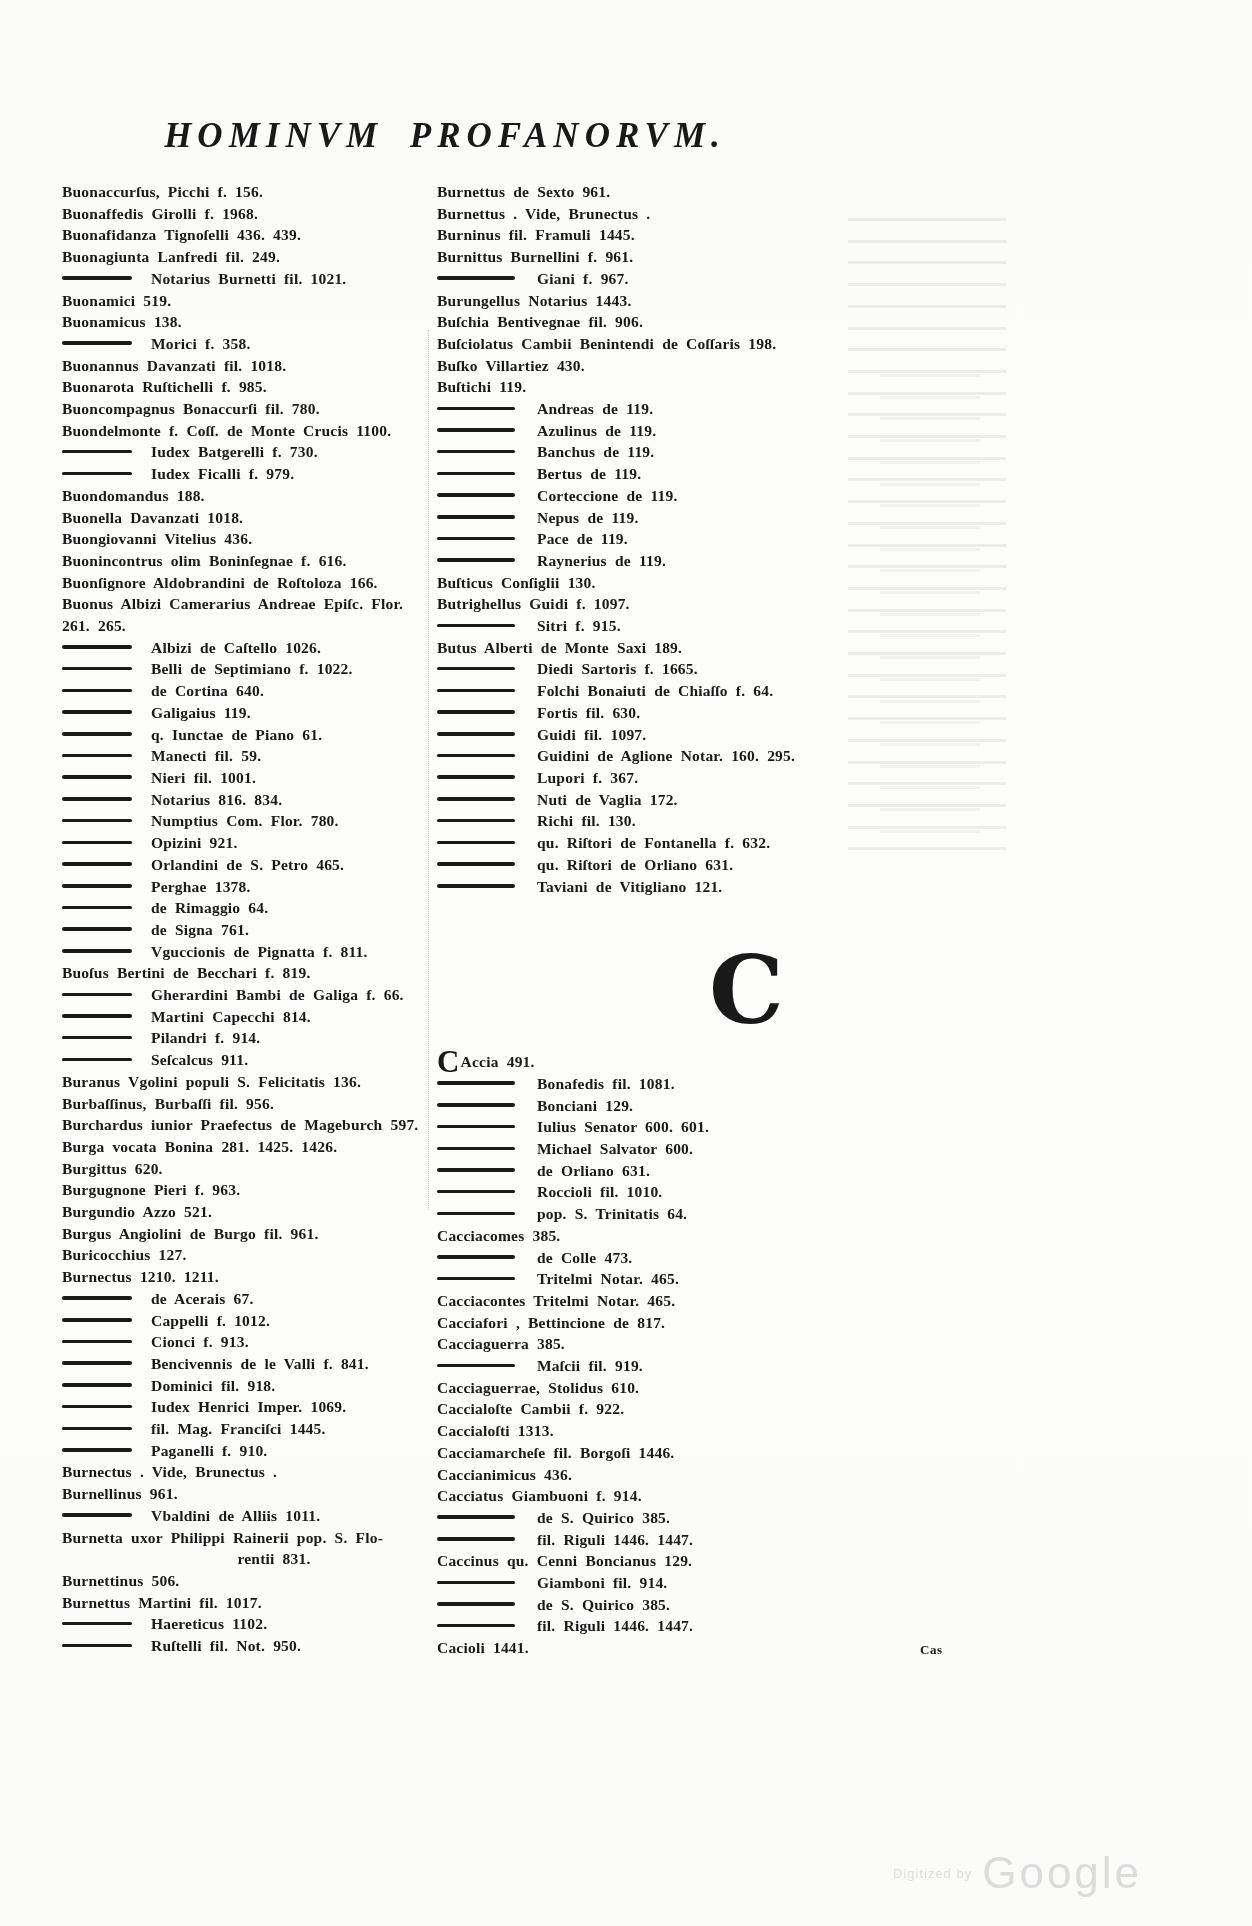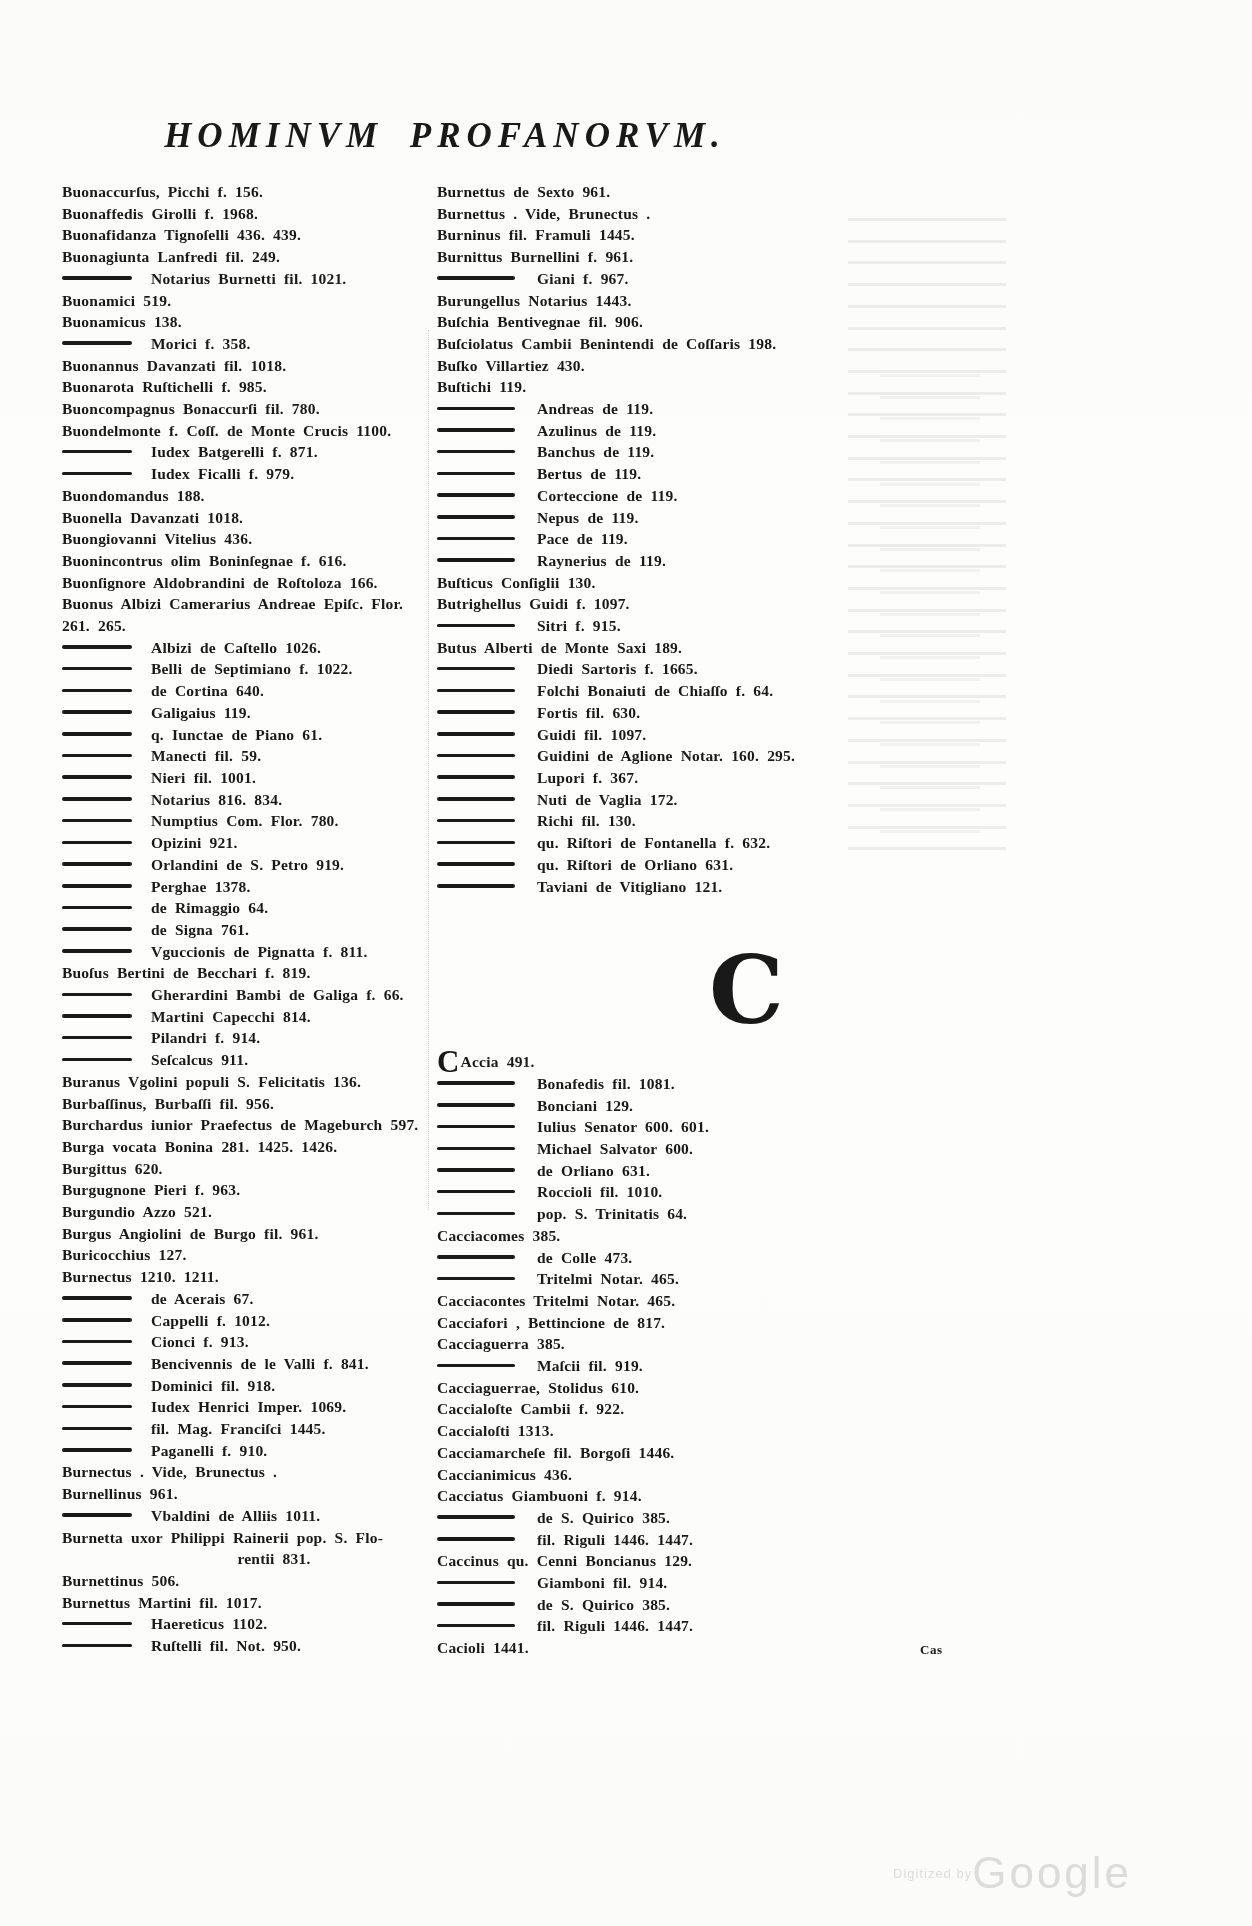--- a/index.html
+++ b/index.html
@@ -57,21 +57,21 @@
     opacity:0.45;
   }
   .bleed2{
     position:absolute;left:880px;top:360px;width:100px;height:480px;
     background:repeating-linear-gradient(to bottom,
       transparent 0 14px, rgba(55,55,55,0.14) 14px 17px, transparent 17px 21.7px);
     opacity:0.4;
   }
   .watermark{
     position:absolute;left:893px;top:1848px;
-    display:flex;align-items:center;
+    display:flex;align-items:center;gap:10px;
     color:#dcdcdc;
   }
   .wm-prefix{font-size:13px;letter-spacing:1px;font-family:"Liberation Sans", sans-serif;}
   .wm-brand{font-size:44px;letter-spacing:3px;font-family:Liberation Sans, sans-serif;}
 </style>
 </head>
 <body>
 
 <div class="page">
   <div class="title">HOMINVM PROFANORVM.</div>
@@ -86,40 +86,40 @@
       <div class="line"><span>Buonafidanza Tignoſelli 436. 439.</span></div>
       <div class="line"><span>Buonagiunta Lanfredi fil. 249.</span></div>
       <div class="line"><span class="dash"></span><span>Notarius Burnetti fil. 1021.</span></div>
       <div class="line"><span>Buonamici 519.</span></div>
       <div class="line"><span>Buonamicus 138.</span></div>
       <div class="line"><span class="dash"></span><span>Morici f. 358.</span></div>
       <div class="line"><span>Buonannus Davanzati fil. 1018.</span></div>
       <div class="line"><span>Buonarota Ruſtichelli f. 985.</span></div>
       <div class="line"><span>Buoncompagnus Bonaccurſi fil. 780.</span></div>
       <div class="line"><span>Buondelmonte f. Coſſ. de Monte Crucis 1100.</span></div>
-      <div class="line"><span class="dash"></span><span>Iudex Batgerelli f. 871.</span></div>
+      <div class="line"><span class="dash"></span><span>Iudex Batgerelli f. 730.</span></div>
       <div class="line"><span class="dash"></span><span>Iudex Ficalli f. 979.</span></div>
       <div class="line"><span>Buondomandus 188.</span></div>
       <div class="line"><span>Buonella Davanzati 1018.</span></div>
       <div class="line"><span>Buongiovanni Vitelius 436.</span></div>
       <div class="line"><span>Buonincontrus olim Boninſegnae f. 616.</span></div>
       <div class="line"><span>Buonſignore Aldobrandini de Roſtoloza 166.</span></div>
       <div class="line"><span>Buonus Albizi Camerarius Andreae Epiſc. Flor.</span></div>
       <div class="line"><span>261. 265.</span></div>
       <div class="line"><span class="dash"></span><span>Albizi de Caſtello 1026.</span></div>
       <div class="line"><span class="dash"></span><span>Belli de Septimiano f. 1022.</span></div>
       <div class="line"><span class="dash"></span><span>de Cortina 640.</span></div>
       <div class="line"><span class="dash"></span><span>Galigaius 119.</span></div>
       <div class="line"><span class="dash"></span><span>q. Iunctae de Piano 61.</span></div>
       <div class="line"><span class="dash"></span><span>Manecti fil. 59.</span></div>
       <div class="line"><span class="dash"></span><span>Nieri fil. 1001.</span></div>
       <div class="line"><span class="dash"></span><span>Notarius 816. 834.</span></div>
       <div class="line"><span class="dash"></span><span>Numptius Com. Flor. 780.</span></div>
       <div class="line"><span class="dash"></span><span>Opizini 921.</span></div>
-      <div class="line"><span class="dash"></span><span>Orlandini de S. Petro 919.</span></div>
+      <div class="line"><span class="dash"></span><span>Orlandini de S. Petro 465.</span></div>
       <div class="line"><span class="dash"></span><span>Perghae 1378.</span></div>
       <div class="line"><span class="dash"></span><span>de Rimaggio 64.</span></div>
       <div class="line"><span class="dash"></span><span>de Signa 761.</span></div>
       <div class="line"><span class="dash"></span><span>Vguccionis de Pignatta f. 811.</span></div>
       <div class="line"><span>Buoſus Bertini de Becchari f. 819.</span></div>
       <div class="line"><span class="dash"></span><span>Gherardini Bambi de Galiga f. 66.</span></div>
       <div class="line"><span class="dash"></span><span>Martini Capecchi 814.</span></div>
       <div class="line"><span class="dash"></span><span>Pilandri f. 914.</span></div>
       <div class="line"><span class="dash"></span><span>Seſcalcus 911.</span></div>
       <div class="line"><span>Buranus Vgolini populi S. Felicitatis 136.</span></div>

